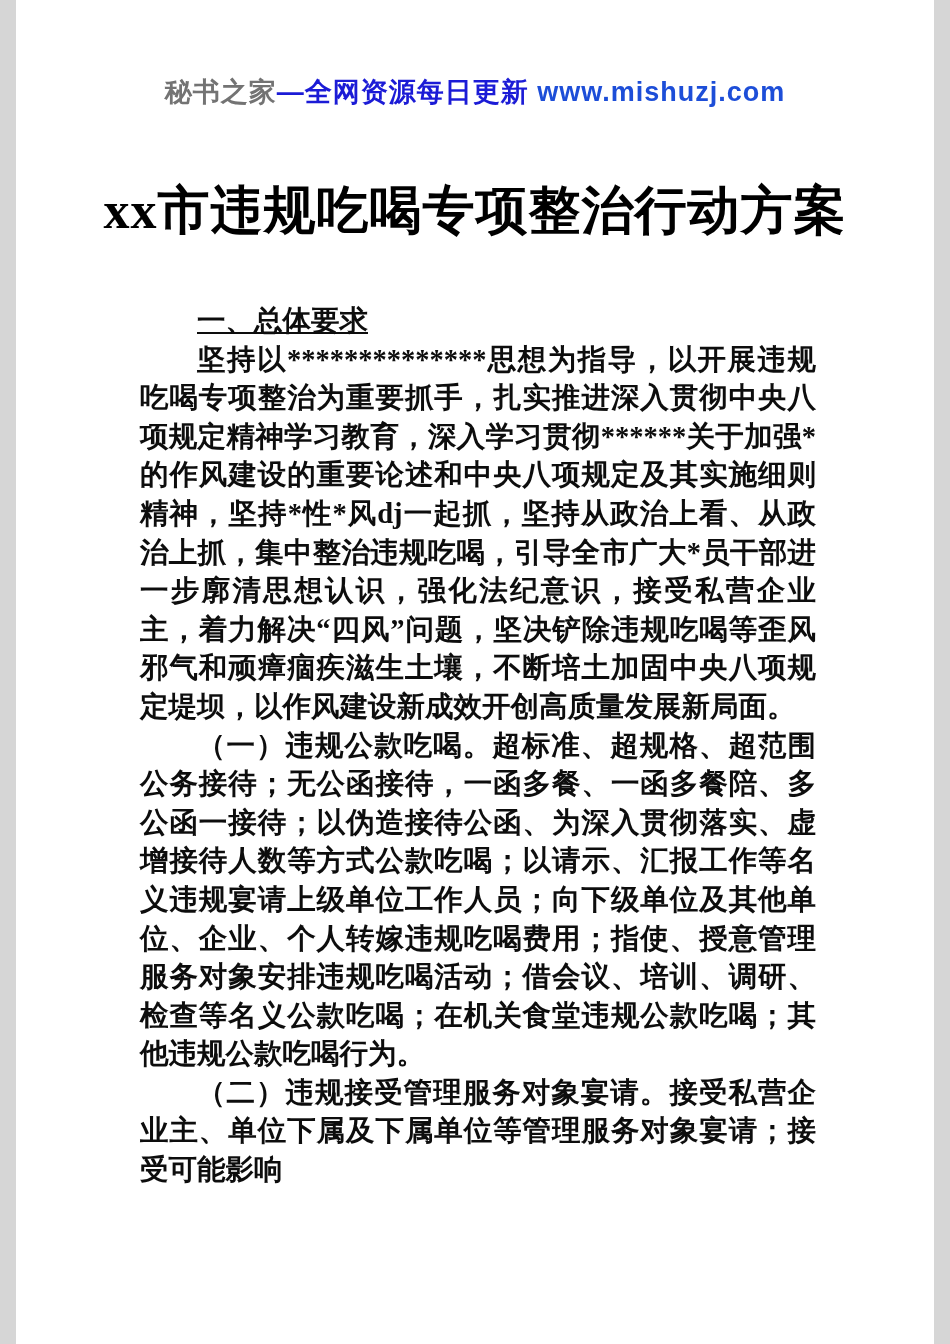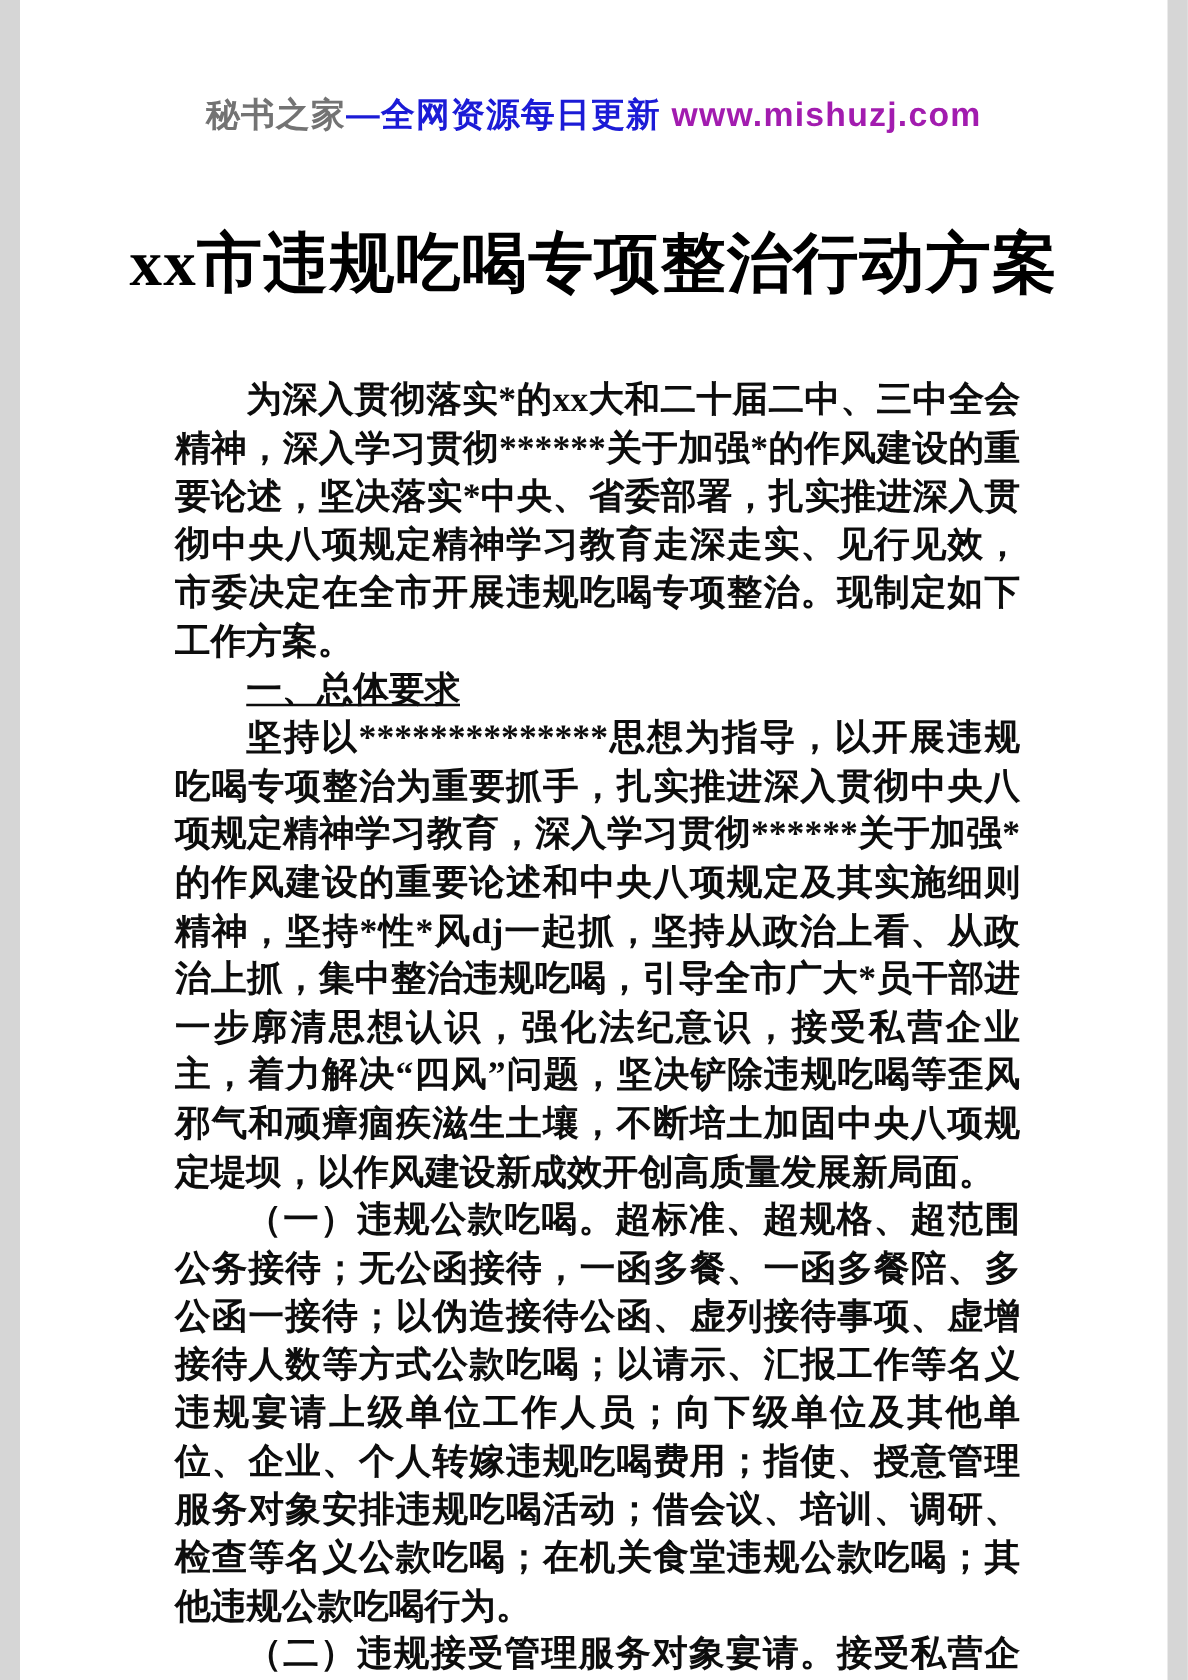--- a/index.html
+++ b/index.html
@@ -30,21 +30,21 @@
     text-align: center;
     font-family: "Liberation Sans", sans-serif;
     font-size: 27px;
     font-weight: bold;
     letter-spacing: 1px;
     white-space: nowrap;
   }
   .site-name { color: #737373; text-align: right; }
   .site-tagline { color: #1b1bd6; }
   .site-url {
-    color: #a21caf;
+    color: #1d4ed8;
     text-decoration: none;
     cursor: pointer;
     text-align: center;
   }
   .doc-title {
     margin: 66px 0 0 0;
     text-align: center;
     color: #000000;
     font-size: 52px;
     font-weight: bold;
@@ -75,21 +75,20 @@
 <div class="viewport">
   <div class="page">
 
     <div class="site-header">
       <span class="site-name">秘书之家</span><span class="site-tagline">—全网资源每日更新 </span><span class="site-url">www.mishuzj.com</span>
     </div>
 
     <h1 class="doc-title">xx市违规吃喝专项整治行动方案</h1>
 
     <div class="doc-body">
-      <p class="para">为深入贯彻落实*的xx大和二十届二中、三中全会精神，深入学习贯彻******关于加强*的作风建设的重要论述，坚决落实*中央、省委部署，扎实推进深入贯彻中央八项规定精神学习教育走深走实、见行见效，市委决定在全市开展违规吃喝专项整治。现制定如下工作方案。</p>
       <p class="para section-heading">一、总体要求</p>
       <p class="para">坚持以**************思想为指导，以开展违规吃喝专项整治为重要抓手，扎实推进深入贯彻中央八项规定精神学习教育，深入学习贯彻******关于加强*的作风建设的重要论述和中央八项规定及其实施细则精神，坚持*性*风dj一起抓，坚持从政治上看、从政治上抓，集中整治违规吃喝，引导全市广大*员干部进一步廓清思想认识，强化法纪意识，接受私营企业主，着力解决“四风”问题，坚决铲除违规吃喝等歪风邪气和顽瘴痼疾滋生土壤，不断培土加固中央八项规定堤坝，以作风建设新成效开创高质量发展新局面。</p>
-      <p class="para">（一）违规公款吃喝。超标准、超规格、超范围公务接待；无公函接待，一函多餐、一函多餐陪、多公函一接待；以伪造接待公函、虚列接待事项、虚增接待人数等方式公款吃喝；以请示、汇报工作等名义违规宴请上级单位工作人员；向下级单位及其他单位、企业、个人转嫁违规吃喝费用；指使、授意管理服务对象安排违规吃喝活动；借会议、培训、调研、检查等名义公款吃喝；在机关食堂违规公款吃喝；其他违规公款吃喝行为。</p>
+      <p class="para">（一）违规公款吃喝。超标准、超规格、超范围公务接待；无公函接待，一函多餐、一函多餐陪、多公函一接待；以伪造接待公函、为深入贯彻落实、虚增接待人数等方式公款吃喝；以请示、汇报工作等名义违规宴请上级单位工作人员；向下级单位及其他单位、企业、个人转嫁违规吃喝费用；指使、授意管理服务对象安排违规吃喝活动；借会议、培训、调研、检查等名义公款吃喝；在机关食堂违规公款吃喝；其他违规公款吃喝行为。</p>
       <p class="para">（二）违规接受管理服务对象宴请。接受私营企业主、单位下属及下属单位等管理服务对象宴请；接受可能影响</p>
     </div>
 
   </div>
 </div>
 
 </body></html>

